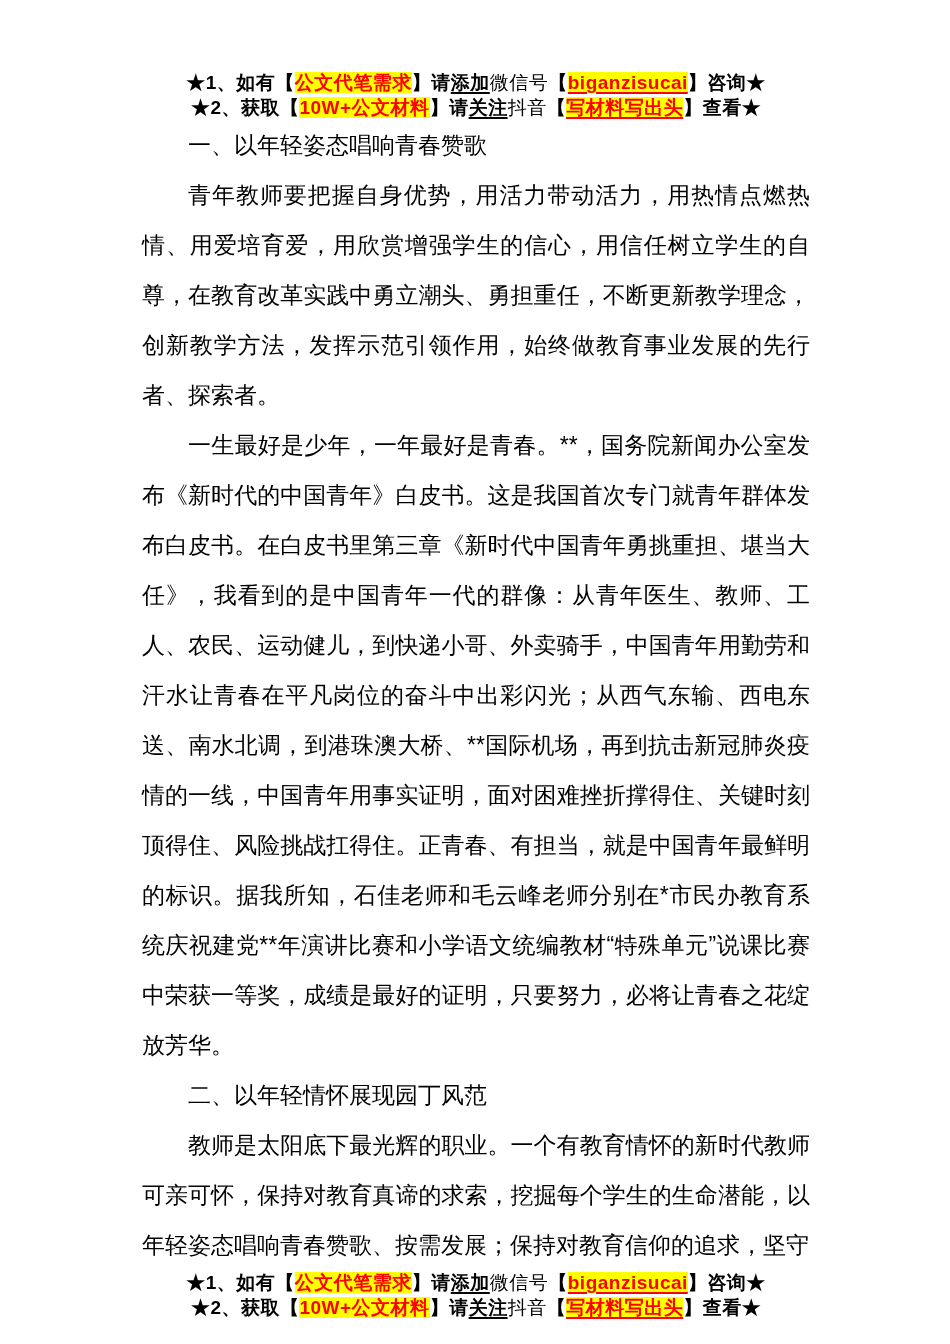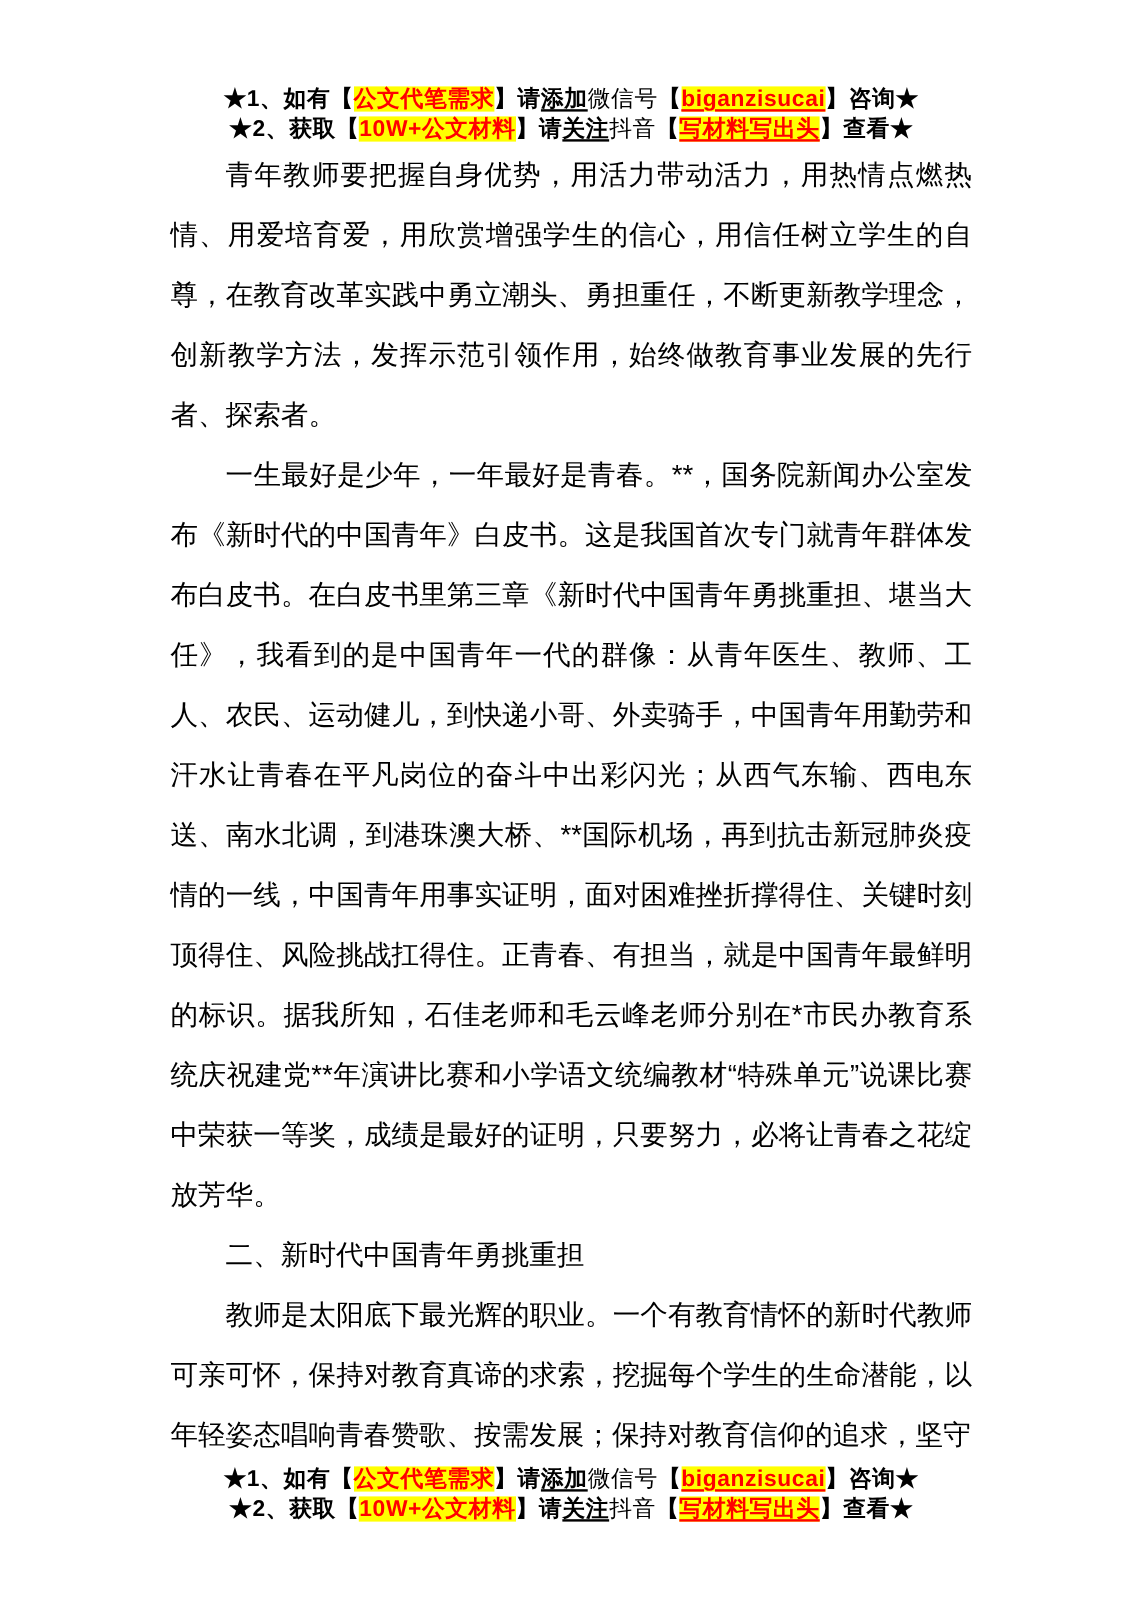--- a/index.html
+++ b/index.html
@@ -55,23 +55,24 @@
   <div class="banner banner-top">
     <div class="banner-line">
       <span>★1、如有【</span><span class="hl red">公文代笔需求</span><span>】请</span><span class="u">添加</span><span class="rg">微信号</span><span>【</span><span class="hl red u">biganzisucai</span><span>】咨询★</span>
     </div>
     <div class="banner-line">
       <span>★2、获取【</span><span class="hl red">10W+公文材料</span><span>】请</span><span class="u">关注</span><span class="rg">抖音</span><span>【</span><span class="hl red u">写材料写出头</span><span>】查看★</span>
     </div>
   </div>
 
   <div class="doc">
+    <h2>一、以年轻姿态唱响青春赞歌</h2>
     <p>青年教师要把握自身优势，用活力带动活力，用热情点燃热情、用爱培育爱，用欣赏增强学生的信心，用信任树立学生的自尊，在教育改革实践中勇立潮头、勇担重任，不断更新教学理念，创新教学方法，发挥示范引领作用，始终做教育事业发展的先行者、探索者。</p>
     <p>一生最好是少年，一年最好是青春。**，国务院新闻办公室发布《新时代的中国青年》白皮书。这是我国首次专门就青年群体发布白皮书。在白皮书里第三章《新时代中国青年勇挑重担、堪当大任》，我看到的是中国青年一代的群像：从青年医生、教师、工人、农民、运动健儿，到快递小哥、外卖骑手，中国青年用勤劳和汗水让青春在平凡岗位的奋斗中出彩闪光；从西气东输、西电东送、南水北调，到港珠澳大桥、**国际机场，再到抗击新冠肺炎疫情的一线，中国青年用事实证明，面对困难挫折撑得住、关键时刻顶得住、风险挑战扛得住。正青春、有担当，就是中国青年最鲜明的标识。据我所知，石佳老师和毛云峰老师分别在*市民办教育系统庆祝建党**年演讲比赛和小学语文统编教材“特殊单元”说课比赛中荣获一等奖，成绩是最好的证明，只要努力，必将让青春之花绽放芳华。</p>
-    <h2>二、新时代中国青年勇挑重担</h2>
+    <h2>二、以年轻情怀展现园丁风范</h2>
     <p>教师是太阳底下最光辉的职业。一个有教育情怀的新时代教师可亲可怀，保持对教育真谛的求索，挖掘每个学生的生命潜能，以年轻姿态唱响青春赞歌、按需发展；保持对教育信仰的追求，坚守</p>
   </div>
 
   <div class="banner banner-bottom">
     <div class="banner-line">
       <span>★1、如有【</span><span class="hl red">公文代笔需求</span><span>】请</span><span class="u">添加</span><span class="rg">微信号</span><span>【</span><span class="hl red u">biganzisucai</span><span>】咨询★</span>
     </div>
     <div class="banner-line">
       <span>★2、获取【</span><span class="hl red">10W+公文材料</span><span>】请</span><span class="u">关注</span><span class="rg">抖音</span><span>【</span><span class="hl red u">写材料写出头</span><span>】查看★</span>
     </div>

